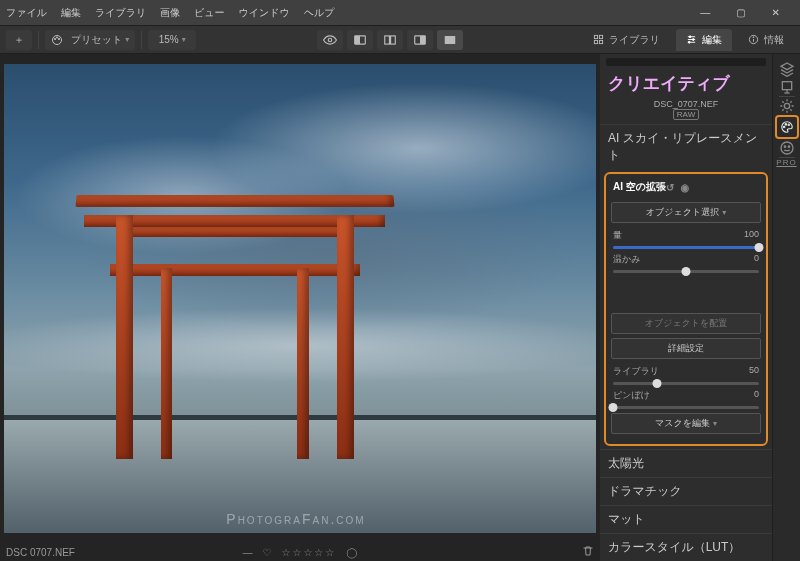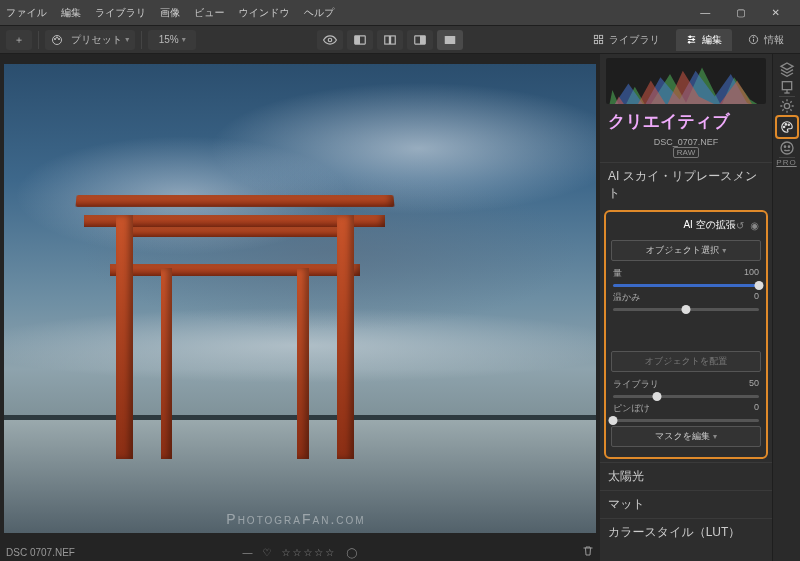--- a/index.html
+++ b/index.html
@@ -53,21 +53,21 @@
   
   .right-col { flex: 0 0 200px; display:flex; }
   .panel { flex:1; background:#2d2d2d; display:flex; flex-direction:column; min-width:0; overflow:hidden; }
   .hist { height:46px; margin:4px 6px 2px; position:relative; background:#1e1e1e; border-radius:2px; overflow:hidden;}
   .hist svg { position:absolute; inset:0; }
   .panel-title { padding:4px 8px; font-size:17px; font-weight:600; color:#f0abfc; }
   .panel-file { padding:0 8px 4px; font-size:9px; color:#aaa; display:flex; align-items:center; justify-content:space-between;flex-direction:column;}
   .raw-badge { font-size:8px; border:1px solid #777; padding:0 3px; border-radius:2px; color:#999;}
   .section { padding:5px 8px; font-size:12px; color:#ccc; border-top:1px solid #3a3a3a; display:flex; align-items:flex-start; justify-content:space-between;}
   .highlight { margin:3px 4px; border:2px solid #e08a2a; border-radius:6px; padding:4px 5px 6px; }
-  .hl-head { display:flex; align-items:center; justify-content:flex-end; font-size:10px; color:#fff; font-weight:400; padding:2px 2px 4px;}
+  .hl-head { display:flex; align-items:center; justify-content:flex-start; font-size:10px; color:#fff; font-weight:700; padding:2px 2px 4px;}
   .hl-head .ico { display:flex; gap:6px; color:#888; font-size:10px;}
   .slider-row { font-size:9px; color:#aaa; padding:2px 2px 0;}
   .slider-row .lab { display:flex; justify-content:space-between; }
   .track { height:3px; background:#555; border-radius:2px; position:relative; margin:4px 0 2px;}
   .track.blue { background:linear-gradient(90deg,#3a6ac8,#3a6ac8);}
   .thumb { position:absolute; top:-3px; width:9px; height:9px; background:#ddd; border-radius:50%; transform:translateX(-50%);}
   .panel-btn { margin:4px 0; border:1px solid #555; border-radius:2px; text-align:center; font-size:9px; padding:3px 0; color:#ccc; background:#333;}
   .panel-btn.ghost { color:#777;margin-top:40px; }
 
   
@@ -257,20 +257,21 @@
             <div class="lab">
                 <span>温かみ</span>
                 <span>0</span>
               </div>
             <div class="track">
                 <div class="thumb" style="left:50%"></div>
               </div>
           </div>
 
           <div class="panel-btn ghost">オブジェクトを配置</div>
+          <div class="panel-btn">詳細設定</div>
 
           <div class="slider-row">
             <div class="lab">
                 <span>ライブラリ</span>
                 <span>50</span>
               </div>
             <div class="track">
                 <div class="thumb" style="left:30%"></div>
               </div>
           </div>
@@ -284,20 +285,23 @@
               </div>
           </div>
 
           <div class="panel-btn chev">マスクを編集</div>
         </div>
 
         <div class="section">
             <span>太陽光</span>
           </div>
         <div class="section">
+            <span>ドラマチック</span>
+          </div>
+        <div class="section">
             <span>マット</span>
           </div>
         <div class="section">
             <span>カラースタイル（LUT）</span>
           </div>
       </div>
 
       <div class="toolstrip">
         <div class="ts-ic">
             <svg viewBox="0 0 24 24" fill="none" stroke="currentColor" stroke-width="2">

